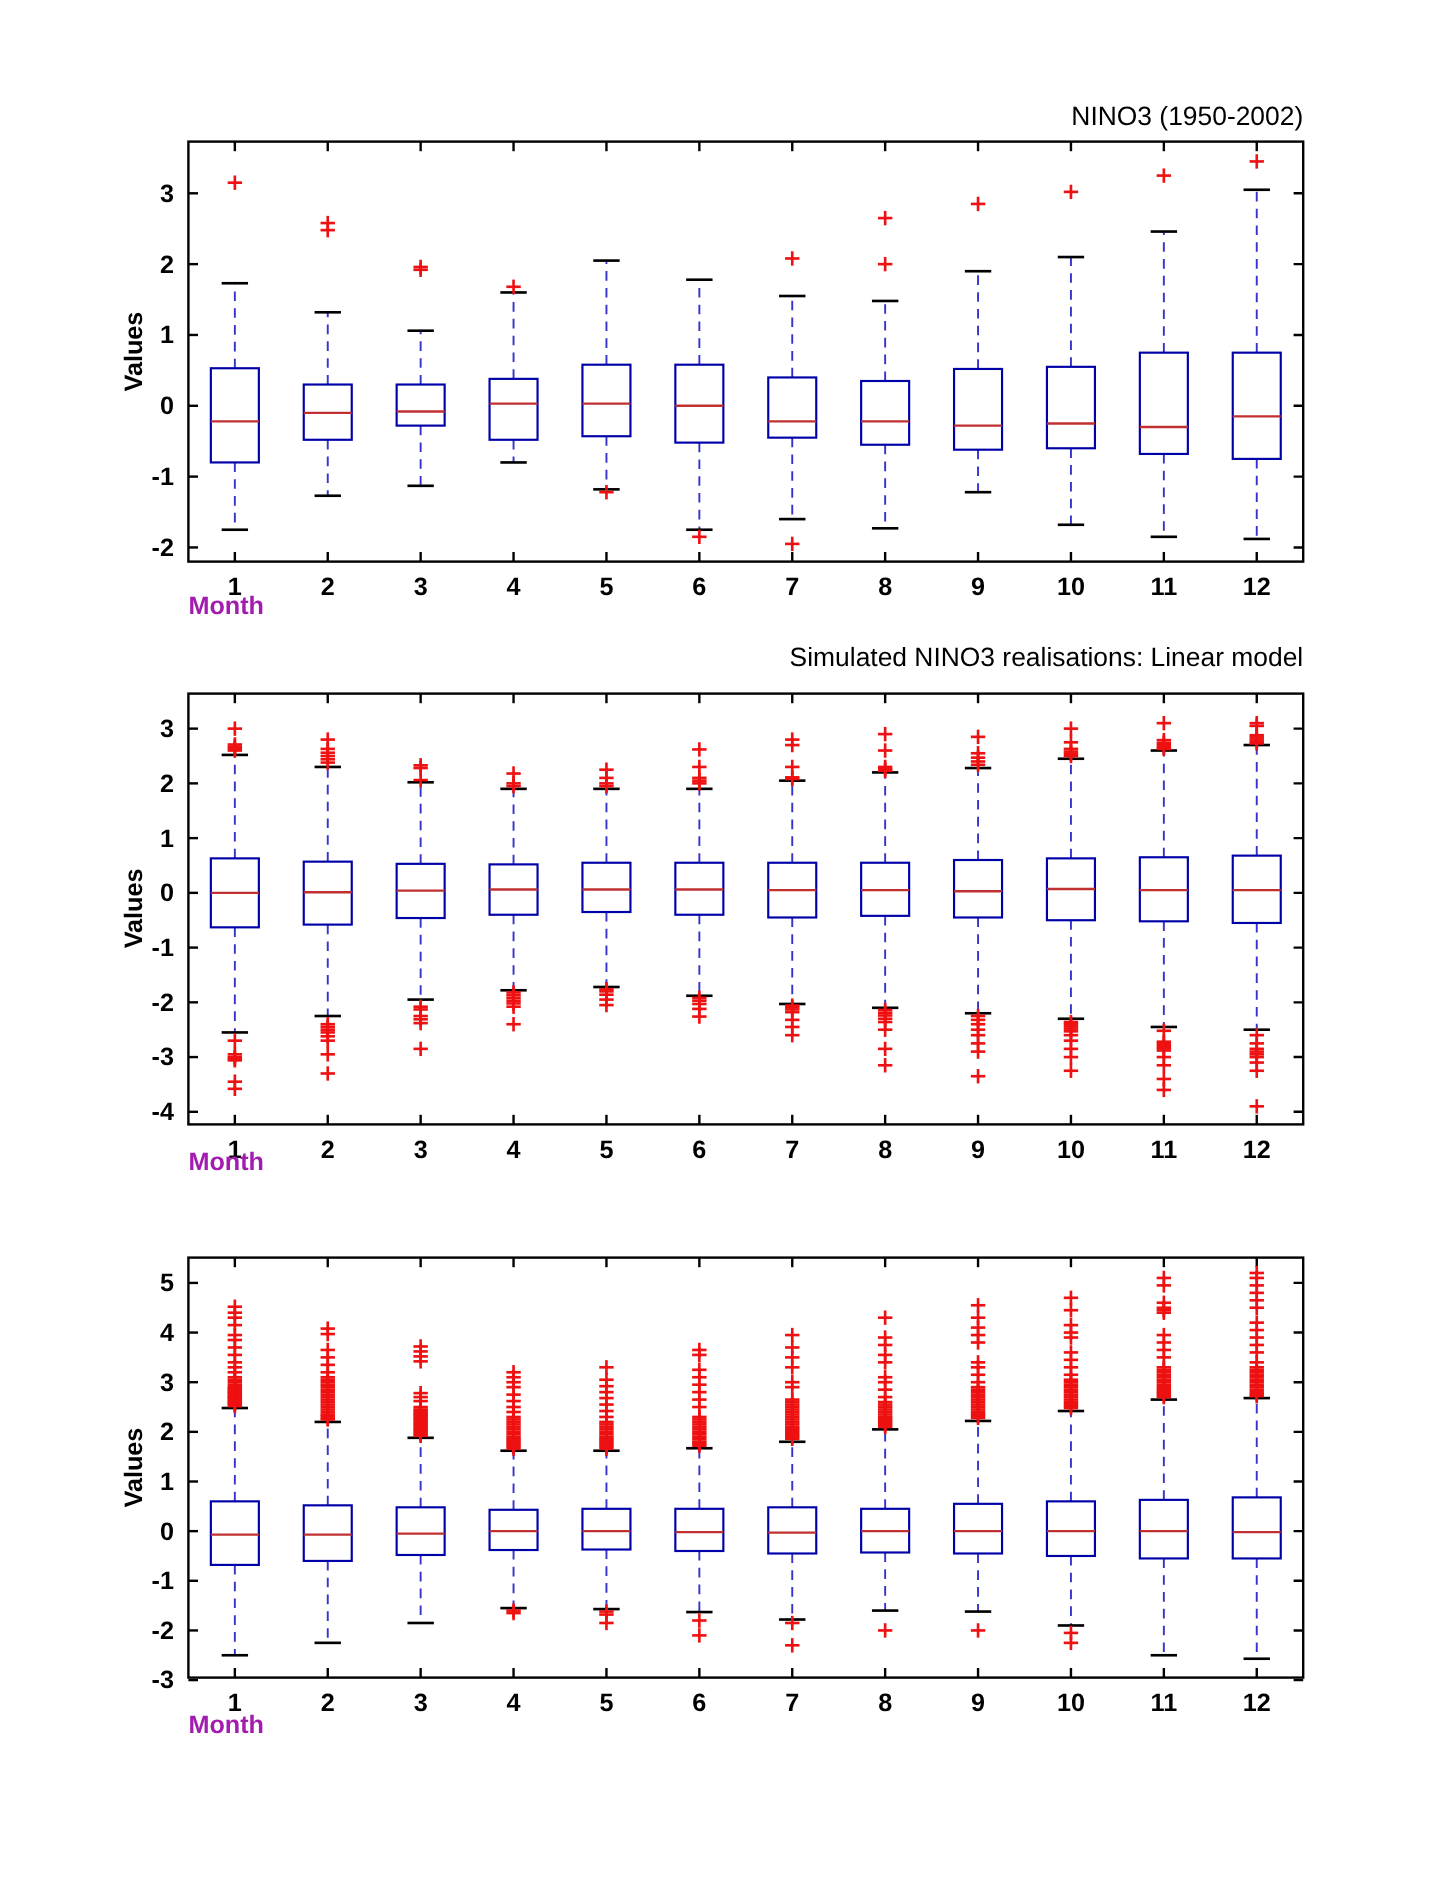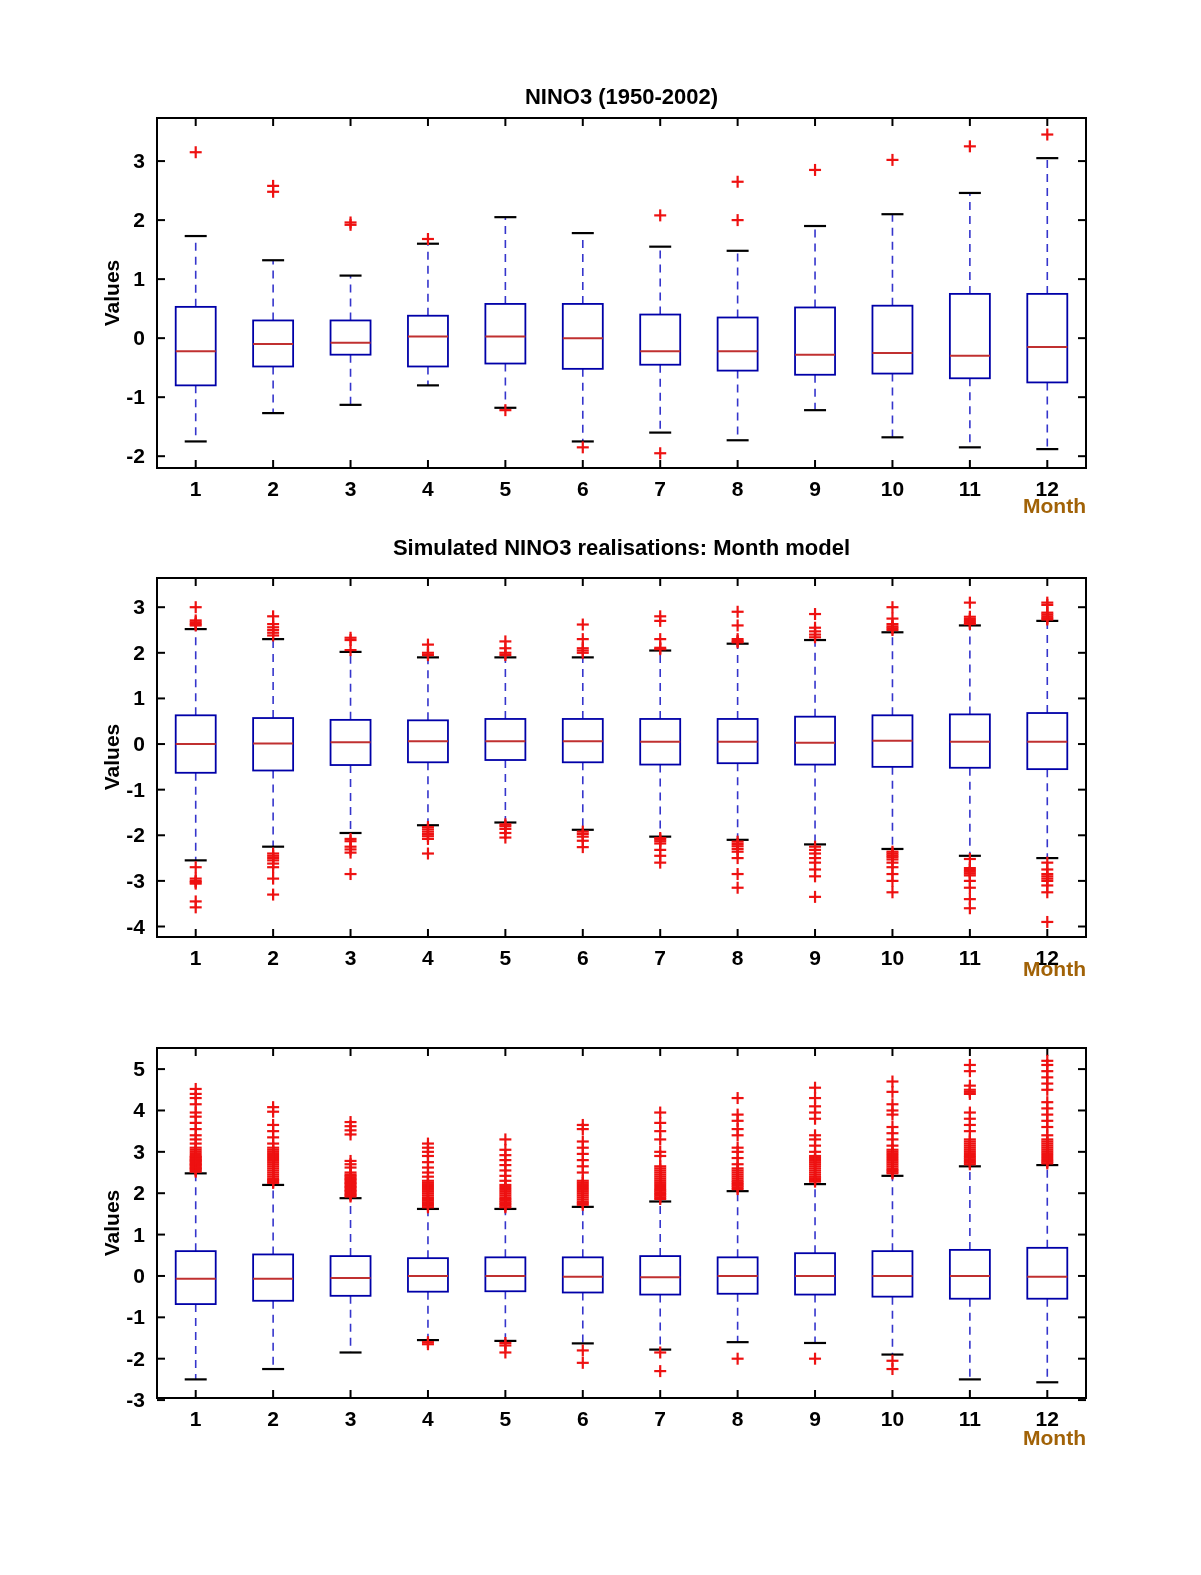--- a/index.html
+++ b/index.html
@@ -1,22 +1,22 @@
 <!DOCTYPE html>
 <html><head>
 <meta charset="utf-8">
 <style>
   html,body{margin:0;padding:0;background:#ffffff;}
   .page{position:relative;width:1201px;height:1575px;background:#ffffff;overflow:hidden;
         font-family:"Liberation Sans", sans-serif;}
   #plot{position:absolute;left:0;top:0;}
-  .chart-title{position:absolute;left:157px;width:929px;text-align:center;
-               font-size:22px;font-weight:bold;color:#000;}
-  .x-label{position:absolute;left:157px;width:929px;text-align:right;
-           font-size:21px;font-weight:bold;color:#a16207;}
+  .chart-title{position:absolute;left:157px;width:929px;text-align:right;
+               font-size:22px;font-weight:normal;color:#000;}
+  .x-label{position:absolute;left:157px;width:929px;text-align:left;
+           font-size:21px;font-weight:bold;color:#a21caf;}
   .y-label{position:absolute;font-size:21px;font-weight:bold;color:#000;
            transform:translate(-50%,-50%) rotate(-90deg);white-space:nowrap;}
 </style>
 </head>
 <body>
 
 <div class="page">
   <svg id="plot" width="1201" height="1575" viewBox="0 0 1201 1575">
       <rect x="157" y="118" width="929" height="350" fill="none" stroke="#000000" stroke-width="2"></rect>
       <line x1="157" y1="161.0860033726813" x2="165" y2="161.0860033726813" stroke="#000000" stroke-width="2"></line>
@@ -1338,21 +1338,21 @@
       <line x1="1047.2916666666665" y1="1071.373522458629" x2="1047.2916666666665" y2="1083.373522458629" stroke="#ee1111" stroke-width="2.2"></line>
       <line x1="1041.2916666666665" y1="1071.1678486997637" x2="1053.2916666666665" y2="1071.1678486997637" stroke="#ee1111" stroke-width="2.2"></line>
       <line x1="1047.2916666666665" y1="1065.1678486997637" x2="1047.2916666666665" y2="1077.1678486997637" stroke="#ee1111" stroke-width="2.2"></line>
       <line x1="1041.2916666666665" y1="1064.9621749408984" x2="1053.2916666666665" y2="1064.9621749408984" stroke="#ee1111" stroke-width="2.2"></line>
       <line x1="1047.2916666666665" y1="1058.9621749408984" x2="1047.2916666666665" y2="1070.9621749408984" stroke="#ee1111" stroke-width="2.2"></line>
       <line x1="1041.2916666666665" y1="1060.825059101655" x2="1053.2916666666665" y2="1060.825059101655" stroke="#ee1111" stroke-width="2.2"></line>
       <line x1="1047.2916666666665" y1="1054.825059101655" x2="1047.2916666666665" y2="1066.825059101655" stroke="#ee1111" stroke-width="2.2"></line>
     </svg>
 
   <div class="chart-title" style="top:84px">NINO3 (1950-2002)</div>
-  <div class="chart-title" style="top:535px">Simulated NINO3 realisations: Month model</div>
+  <div class="chart-title" style="top:535px">Simulated NINO3 realisations: Linear model</div>
 
   <div class="x-label" style="top:494px">Month</div>
   <div class="x-label" style="top:957px">Month</div>
   <div class="x-label" style="top:1426px">Month</div>
 
   <div class="y-label" style="left:112px;top:293px">Values</div>
   <div class="y-label" style="left:112px;top:757px">Values</div>
   <div class="y-label" style="left:112px;top:1223px">Values</div>
 </div>
 

